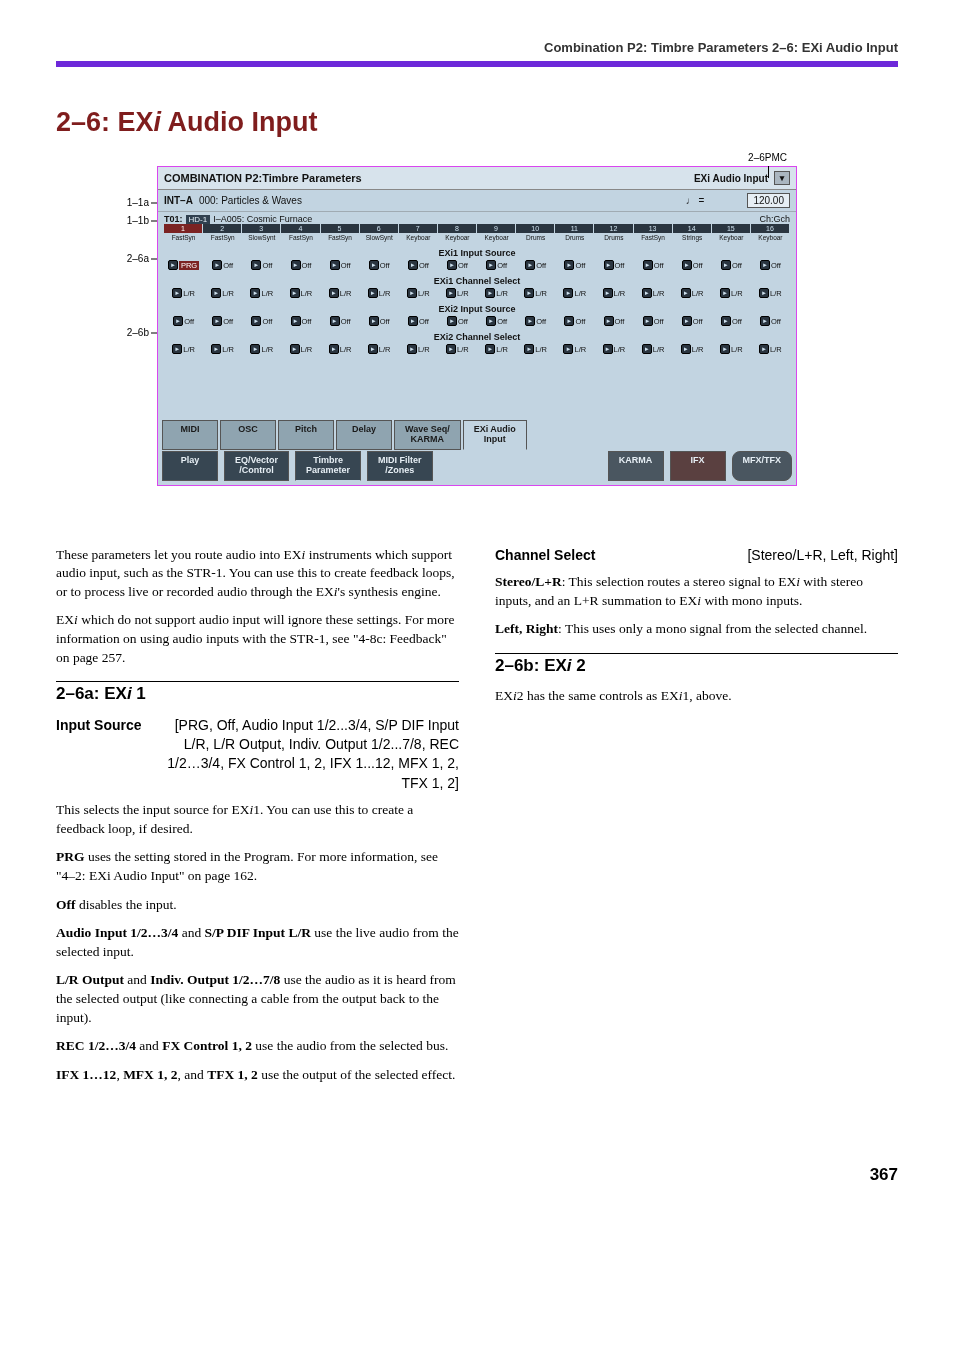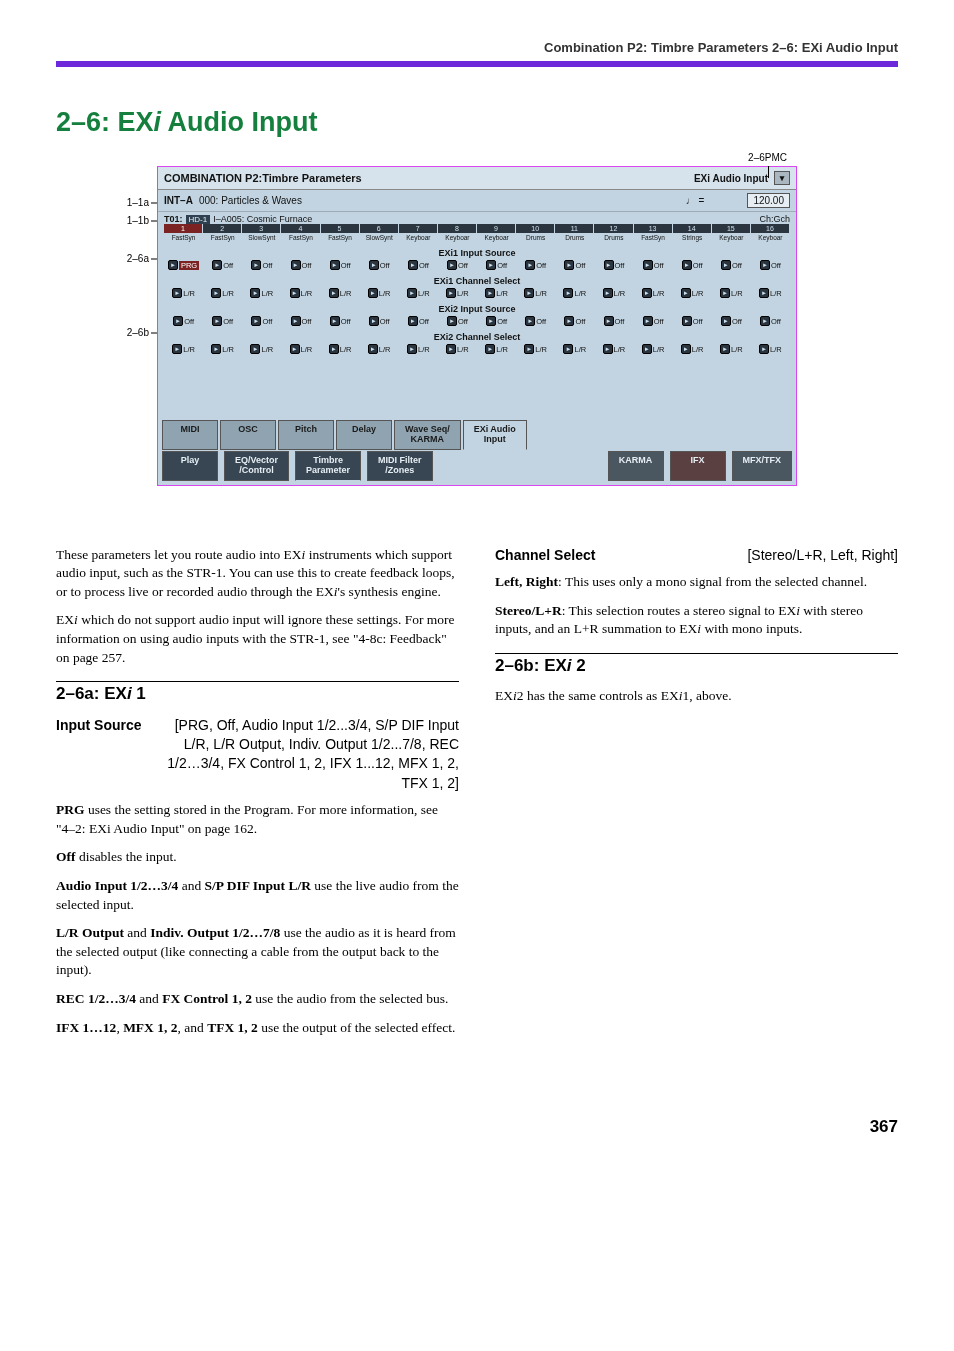--- a/index.html
+++ b/index.html
@@ -18,21 +18,21 @@
     color: #333;
     padding-bottom: 6px;
     border-bottom: 6px solid #6d28d9;
     margin-bottom: 40px;
   }
   .page-title {
     font-family: Arial, Helvetica, sans-serif;
     font-size: 27px;
     font-weight: bold;
     margin-bottom: 28px;
-    color: #15803d;
+    color: #7f1d1d;
   }
   .page-title .italic { font-style: italic; }
   .figure-wrap {
     position: relative;
     width: 640px;
     margin: 0 auto 60px auto;
     font-family: Arial, Helvetica, sans-serif;
     font-size: 9px;
     color: #000;
   }
@@ -629,21 +629,21 @@
         <div class="tab dark" style="white-space: pre;">Play</div>
         <div class="tab dark" style="white-space: pre;">EQ/Vector
 /Control</div>
         <div class="tab dark active" style="white-space: pre;">Timbre
 Parameter</div>
         <div class="tab dark" style="white-space: pre;">MIDI Filter
 /Zones</div>
         <div style="flex: 1 1 0%;"></div>
         <div class="tab dark k" style="white-space: pre;">KARMA</div>
         <div class="tab dark f" style="white-space: pre;">IFX</div>
-        <div class="tab dark m" style="white-space: pre;">MFX/TFX</div>
+        <div class="tab dark m" style="white-space: pre; border-radius: 8px;">MFX/TFX</div>
       </div>
   </div>
 </div>
 
 <div class="columns">
 
   <div>
     <p>
       <span>These parameters let you route audio into EX</span><em class="i">i</em><span> instruments which support audio input, such as the STR-1. You can use this to create feedback loops, or to process live or recorded audio through the EX</span><em class="i">i</em><span>'s synthesis engine.</span>
     </p>
@@ -654,37 +654,40 @@
     <div class="h2">
       <span>2–6a: EX</span><span class="italic">i</span><span> 1</span>
     </div>
 
     <div class="field-block">
       <div class="field-head">
         <span>Input Source</span>
         <span class="opts">[PRG, Off, Audio Input 1/2...3/4, S/P DIF Input L/R, L/R Output, Indiv. Output 1/2...7/8, REC 1/2…3/4, FX Control 1, 2, IFX 1...12, MFX 1, 2, TFX 1, 2]</span>
       </div>
     </div>
+    <p>
+      <span>This selects the input source for EX</span><em class="i">i</em><span>1. You can use this to create a feedback loop, if desired.</span>
+    </p>
     <p><b>PRG</b><span> uses the setting stored in the Program. For more information, see "4–2: EXi Audio Input" on page 162.</span></p>
     <p><b>Off</b><span> disables the input.</span></p>
     <p><b>Audio Input 1/2…3/4</b><span> and </span><b>S/P DIF Input L/R</b><span> use the live audio from the selected input.</span></p>
     <p><b>L/R Output</b><span> and </span><b>Indiv. Output 1/2…7/8</b><span> use the audio as it is heard from the selected output (like connecting a cable from the output back to the input).</span></p>
     <p><b>REC 1/2…3/4</b><span> and </span><b>FX Control 1, 2</b><span> use the audio from the selected bus.</span></p>
     <p><b>IFX 1…12</b><span>, </span><b>MFX 1, 2</b><span>, and </span><b>TFX 1, 2</b><span> use the output of the selected effect.</span></p>
   </div>
 
   <div>
     <div class="field-block">
       <div class="field-head">
         <span>Channel Select</span>
         <span class="opts">[Stereo/L+R, Left, Right]</span>
       </div>
     </div>
+    <p><b>Stereo/L+R</b><span>: This selection routes a stereo signal to EX</span><em class="i">i</em><span> with stereo inputs, and an L+R summation to EX</span><em class="i">i</em><span> with mono inputs.</span></p>
     <p><b>Left, Right</b><span>: This uses only a mono signal from the selected channel.</span></p>
-    <p><b>Stereo/L+R</b><span>: This selection routes a stereo signal to EX</span><em class="i">i</em><span> with stereo inputs, and an L+R summation to EX</span><em class="i">i</em><span> with mono inputs.</span></p>
 
     <div class="h2">
       <span>2–6b: EX</span><span class="italic">i</span><span> 2</span>
     </div>
     <p><span>EX</span><em class="i">i</em><span>2 has the same controls as EX</span><em class="i">i</em><span>1, above.</span></p>
   </div>
 </div>
 
 <div class="pagenum">367</div>
 

